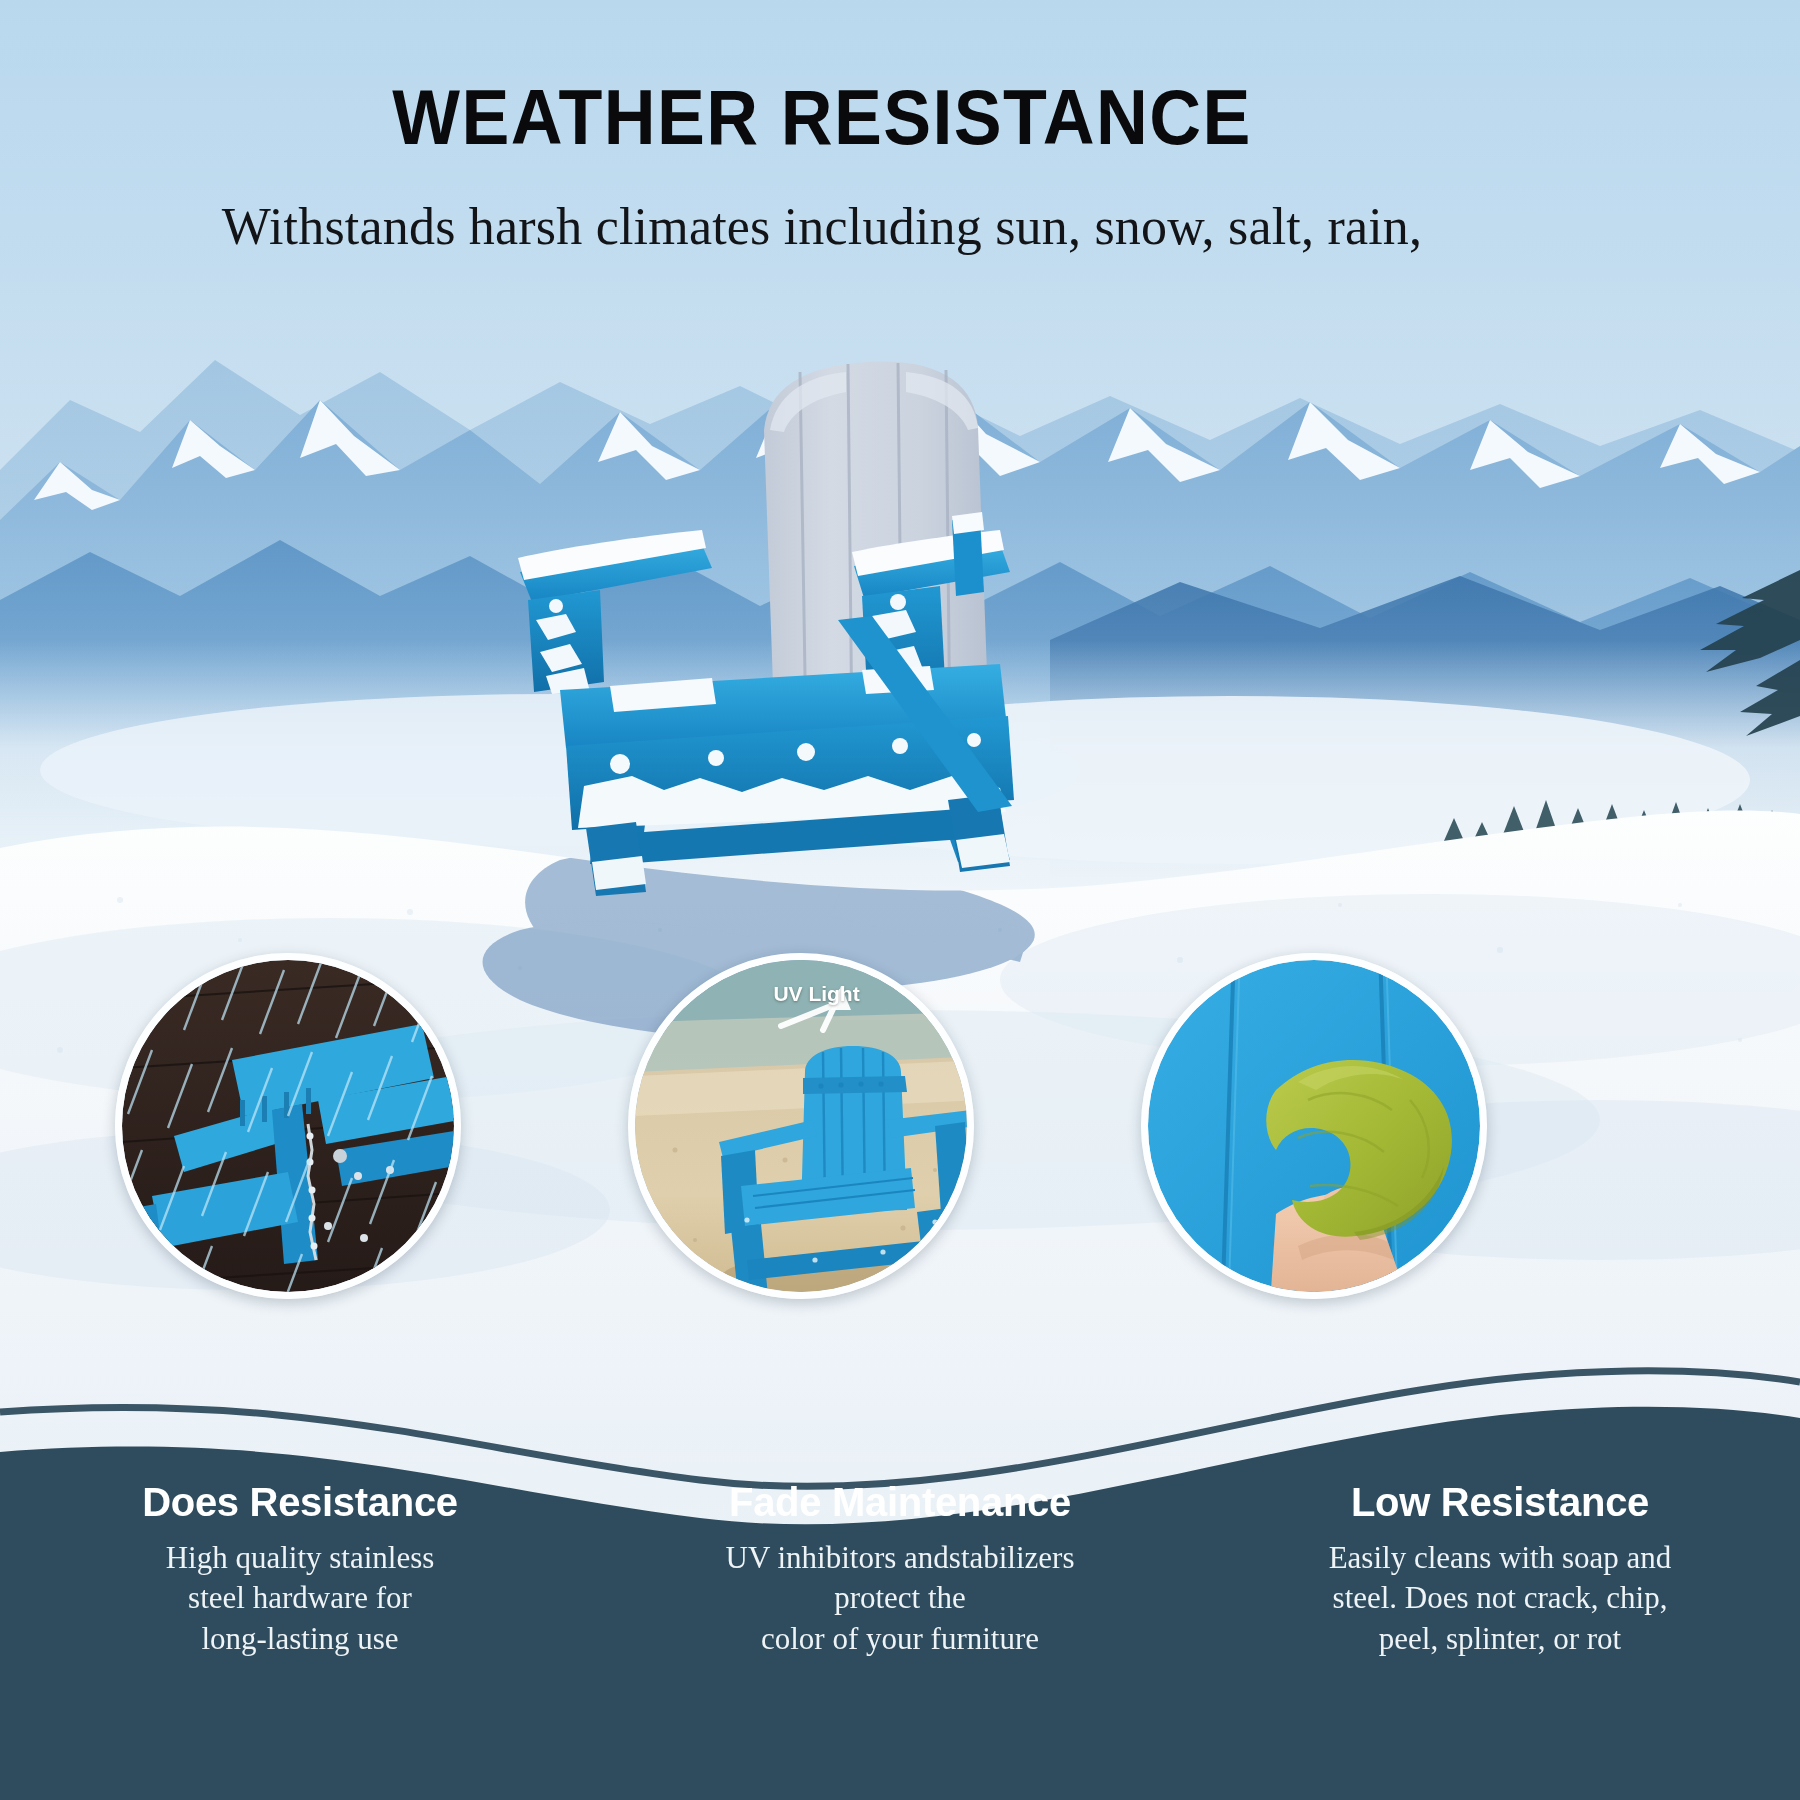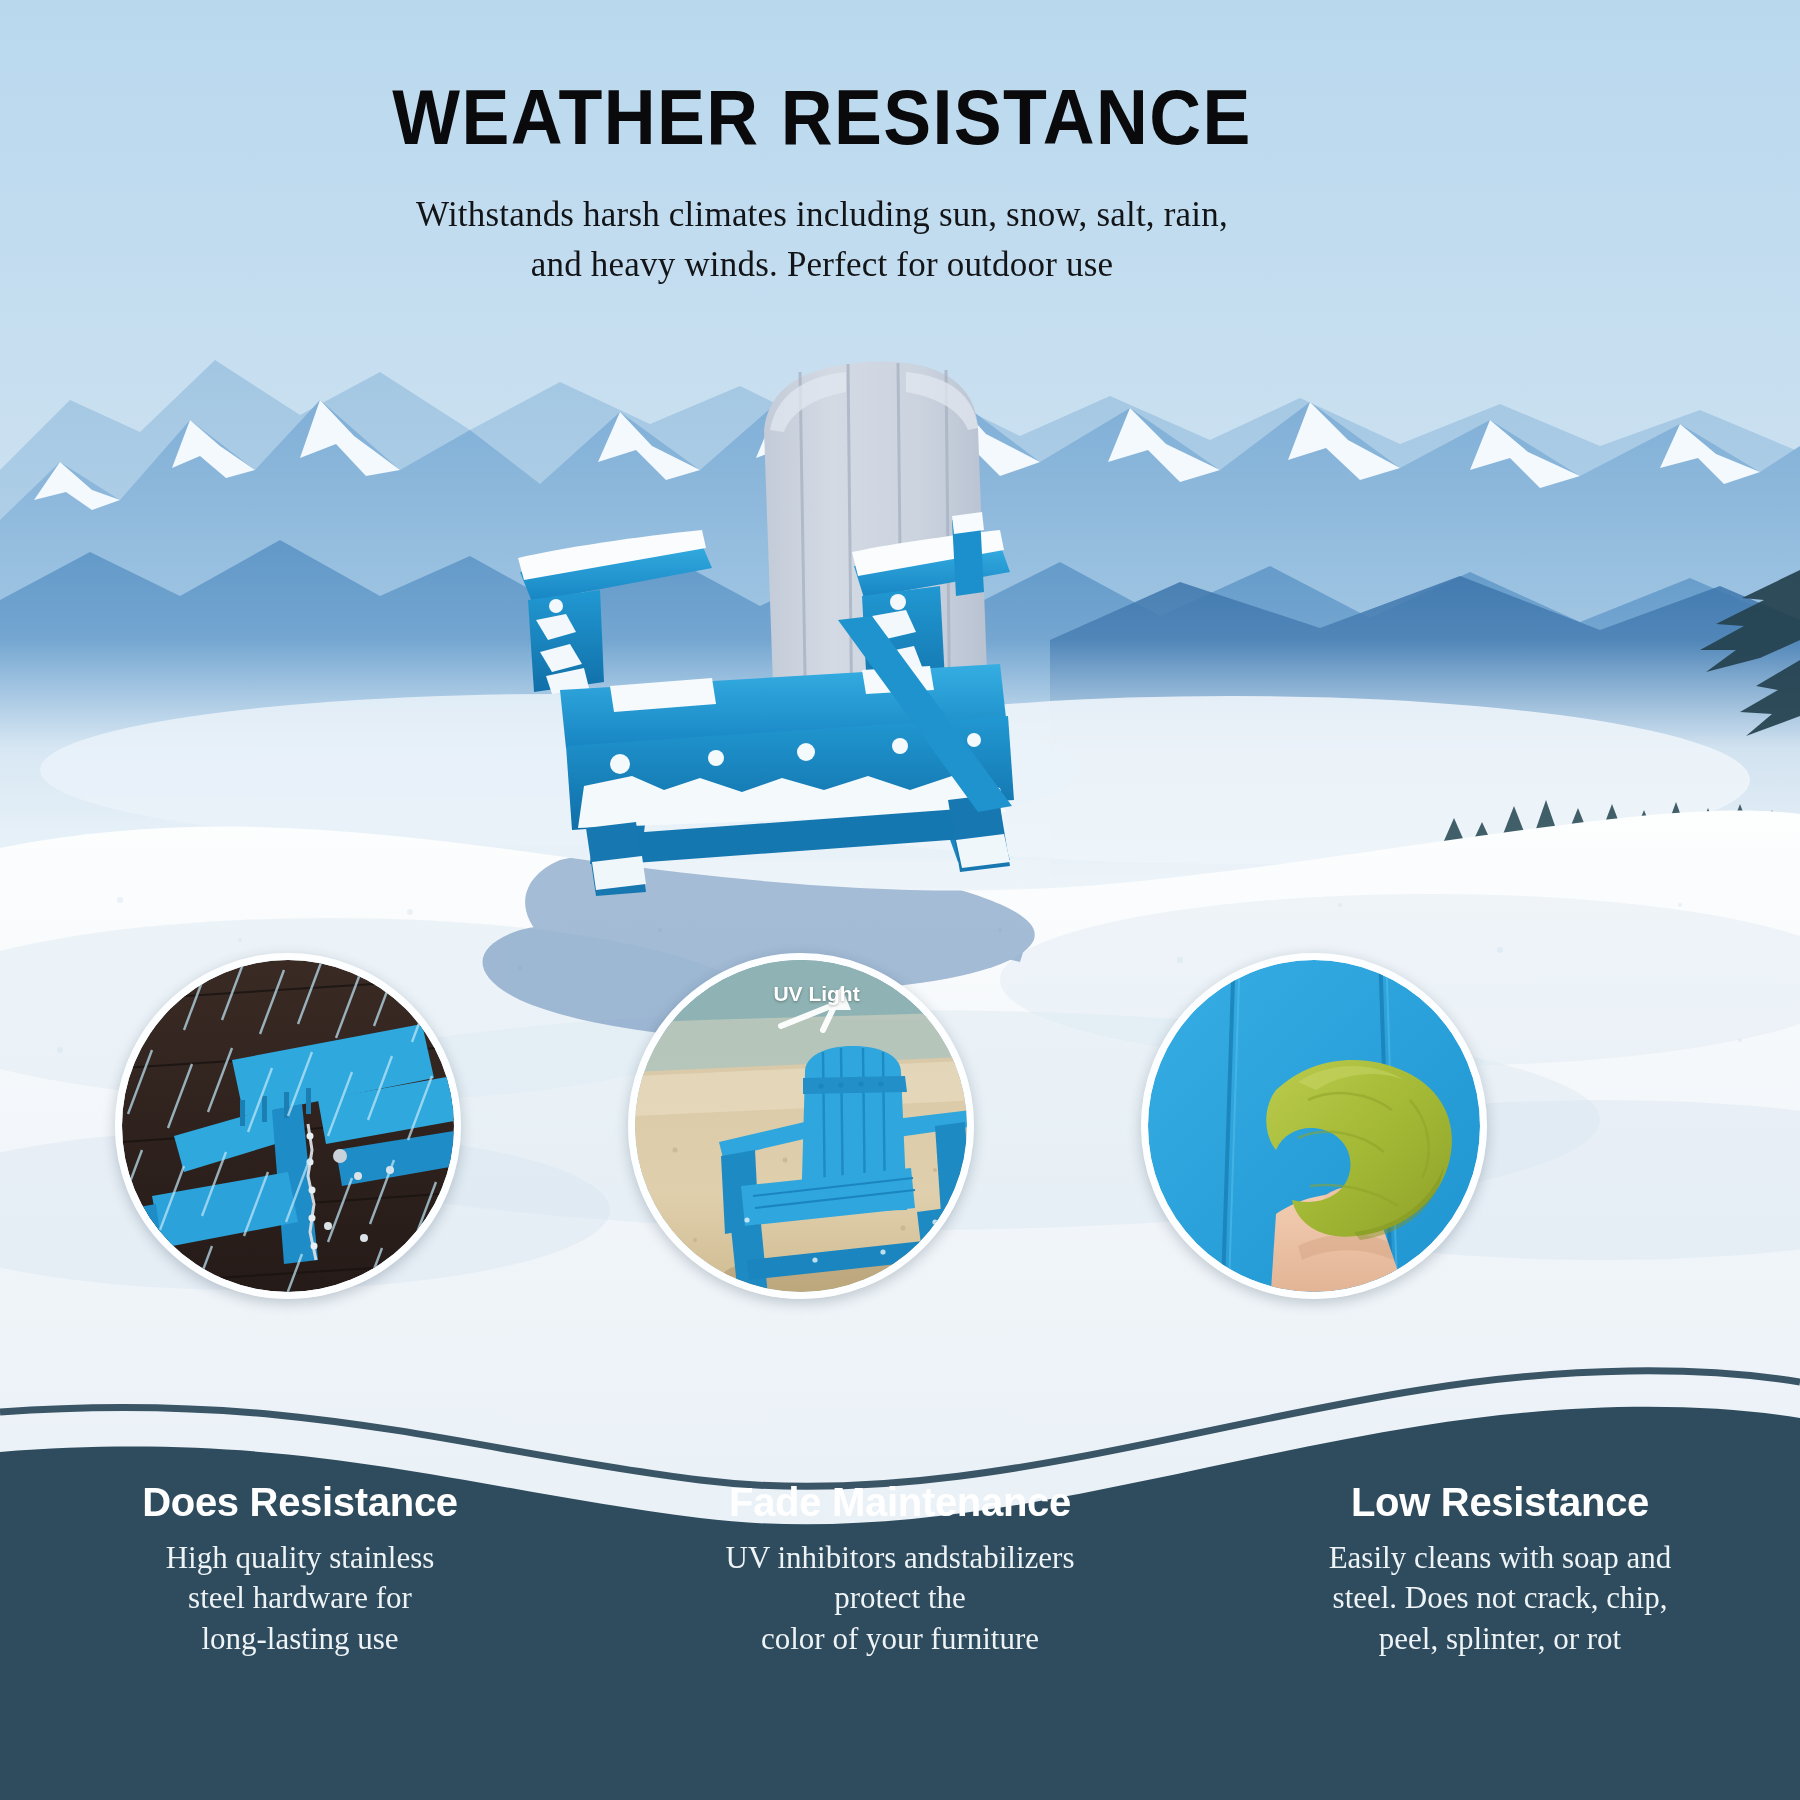--- a/index.html
+++ b/index.html
@@ -30,21 +30,21 @@
     font-weight: 700;
     font-size: 78px;
     letter-spacing: 1.5px;
     color: #0A0A0C;
     transform: scaleX(0.92);
     line-height: 1.0;
   }
   .subtitle {
     margin-top: 34px;
     font-family: "Liberation Serif", serif;
-    font-size: 35px;
+    font-size: 52px;
     line-height: 1.42;
     color: #121417;
     letter-spacing: .2px;
   }
 
   
   .panel { position: absolute; left: 0; bottom: 0; width: 1800px; height: 740px; z-index: 25; }
 
   
   .circles { position: absolute; left: 0; top: 0; width: 1800px; height: 1400px; z-index: 30; }
@@ -565,21 +565,20 @@
           <circle cx="312" cy="300" r="3" fill="#26607F" opacity=".4"></circle>
         </svg>
       </div>
     </div>
   </div>
 
   <div class="head-wrap">
     <div class="title">WEATHER RESISTANCE</div>
     <div class="subtitle">
       <div>Withstands harsh climates including sun, snow, salt, rain,</div>
-      <div>and heavy winds. Perfect for outdoor use</div>
     </div>
   </div>
 
   <div class="caps">
 
     <div class="cap">
       <div class="cap-title">Does Resistance</div>
       <div class="cap-body">
         <div>High quality stainless</div>
         <div>steel hardware for</div>

